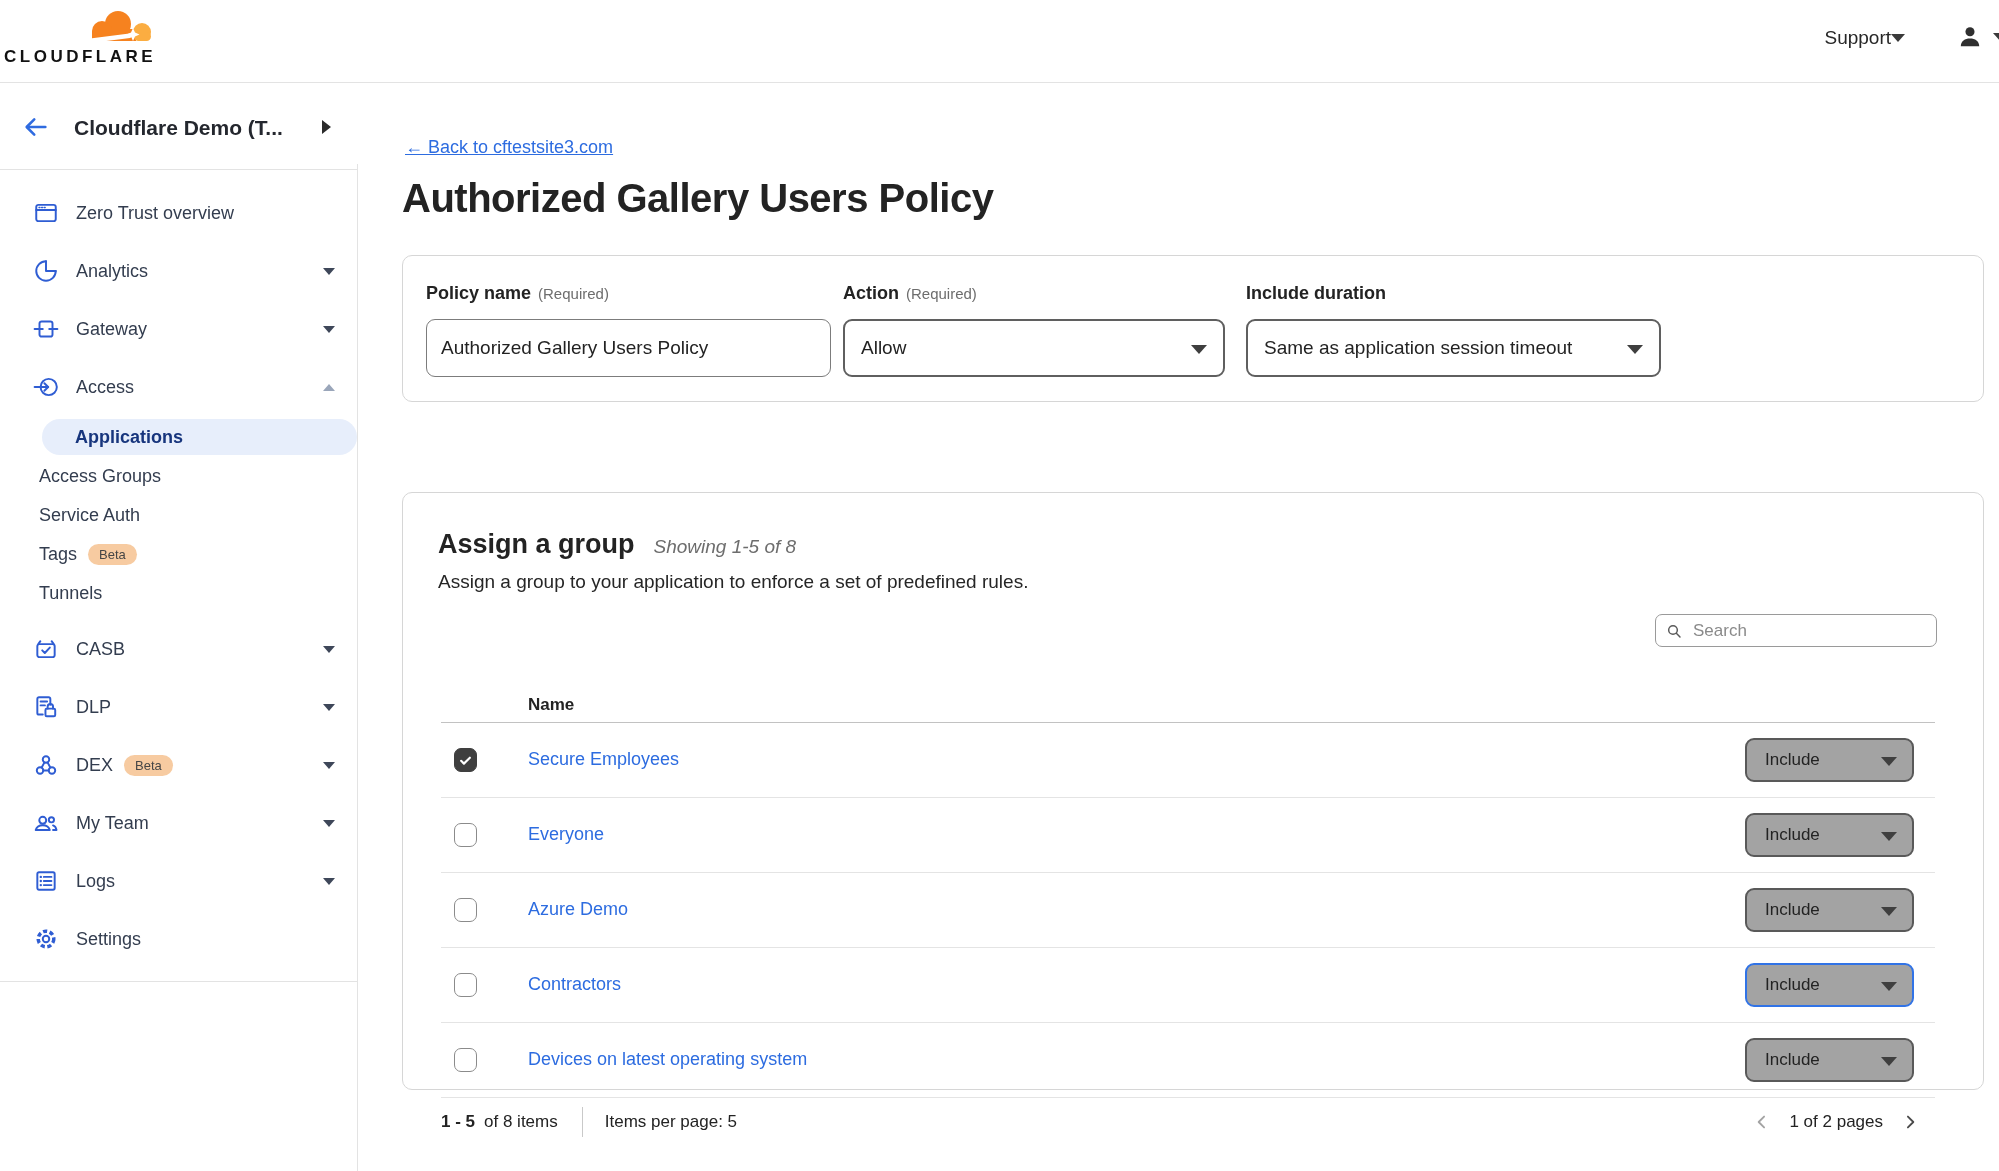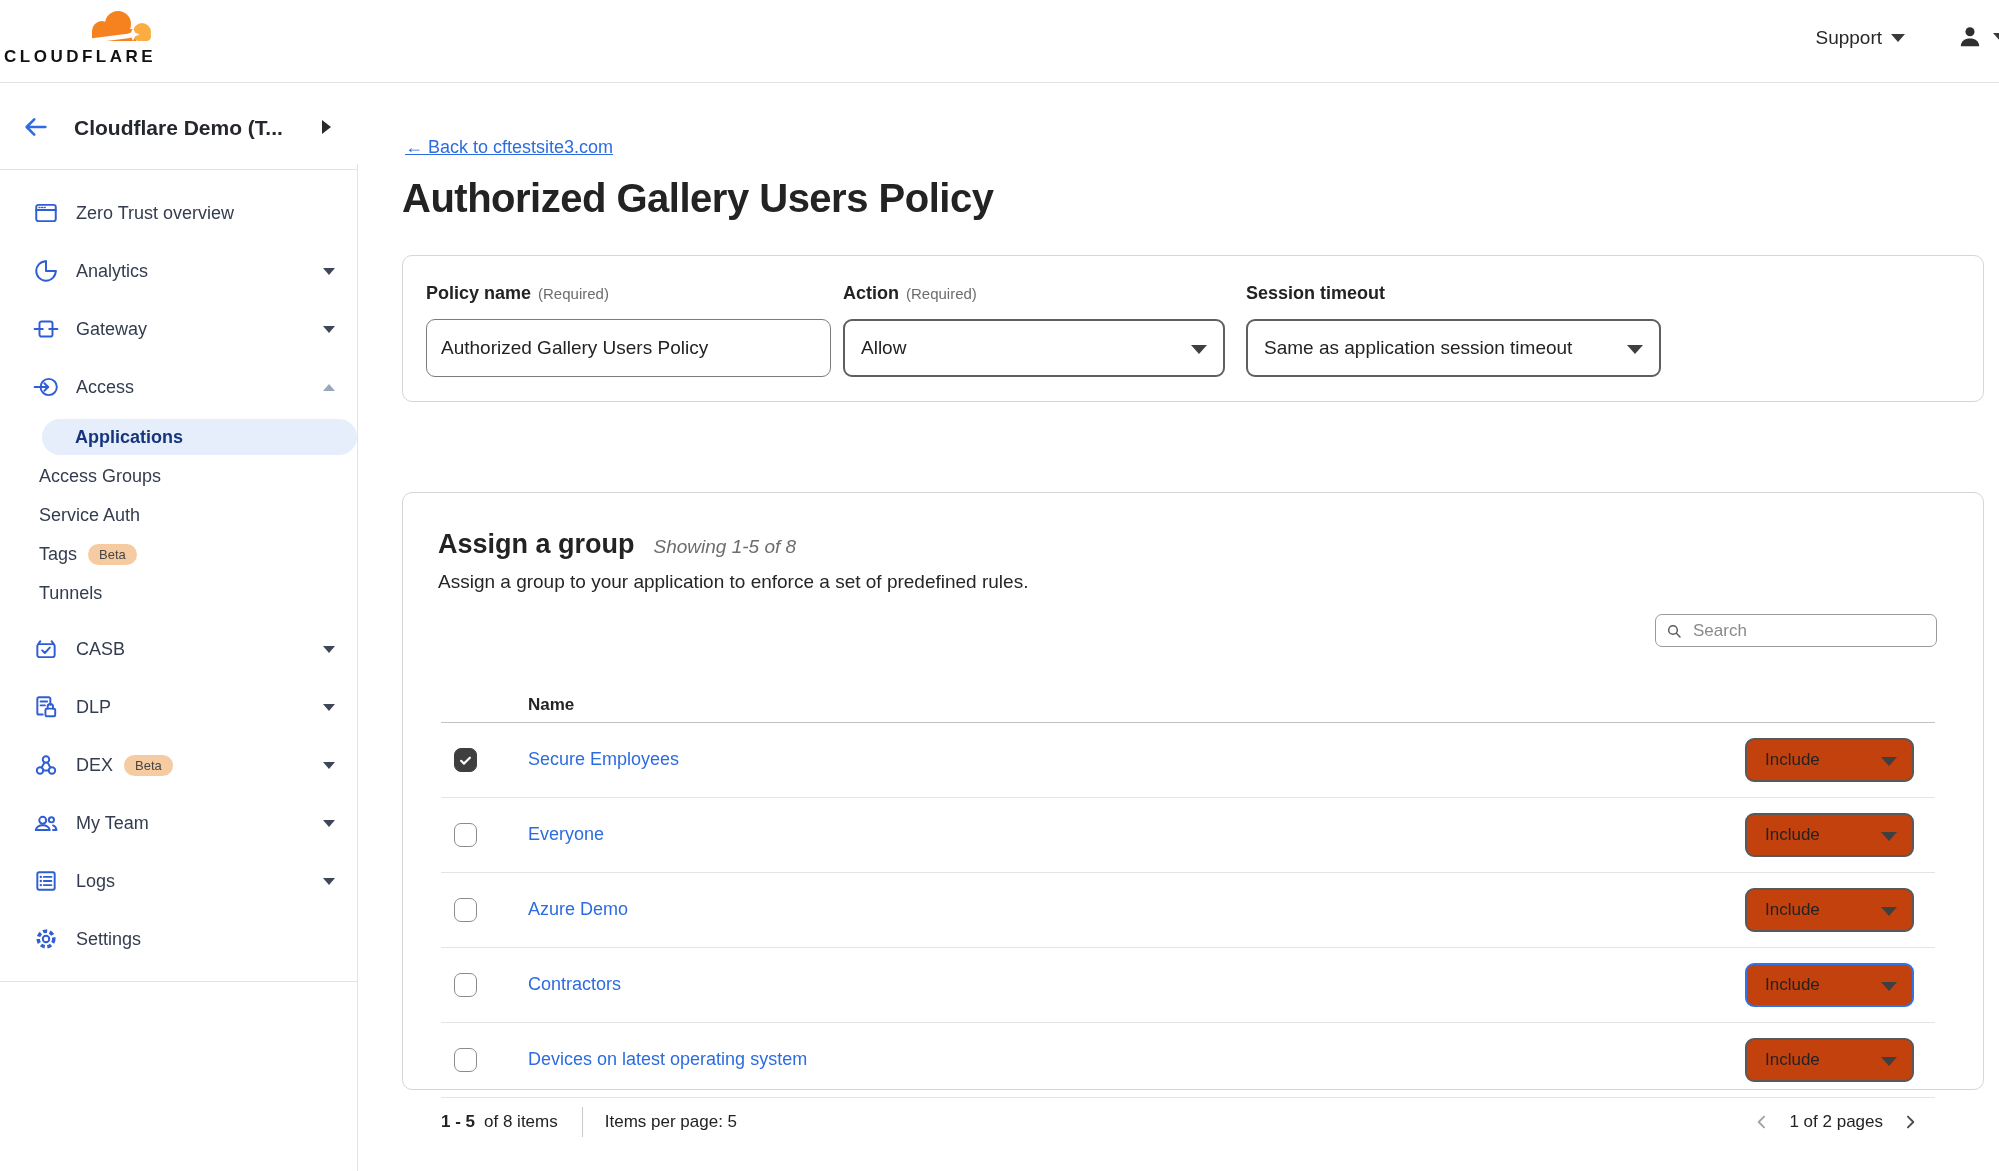--- a/index.html
+++ b/index.html
@@ -9,21 +9,21 @@
     font-family:"Liberation Sans","DejaVu Sans",sans-serif;
     -webkit-font-smoothing:antialiased;
   }
   .abs{position:absolute;}
 
   
   .topbar{left:0;top:0;width:1999px;height:82px;background:#fff;border-bottom:1px solid #e3e3e3;}
   .logo{left:4px;top:5px;width:170px;height:62px;}
   .logo-cloud{position:absolute;left:76px;top:2px;}
   .logo-word{position:absolute;left:0;top:42px;font-size:17px;font-weight:800;letter-spacing:3.5px;color:#121212;}
-  .support{right:94px;top:27px;display:flex;align-items:center;gap:9px;cursor:pointer;}
+  .support{right:94px;top:27px;display:flex;align-items:center;cursor:pointer;}
   .support-label{font-size:19px;color:#272727;}
   .caret-down{width:0;height:0;border-left:7px solid transparent;border-right:7px solid transparent;border-top:8px solid #3a3a3a;}
   .userbox{right:-8px;top:24px;display:flex;align-items:center;gap:10px;}
 
   
   .sidebar{left:0;top:87px;width:357px;height:1089px;background:#fff;}
   .sidebar-border{left:357px;top:164px;width:1px;height:1007px;background:#e3e3e3;}
   .sb-header{position:relative;height:82px;border-bottom:1px solid #e3e3e3;display:flex;align-items:center;}
   .sb-back{position:absolute;left:22px;top:26px;width:28px;height:28px;cursor:pointer;}
   .sb-team{position:absolute;left:74px;top:0;height:82px;display:flex;align-items:center;font-size:21px;font-weight:bold;color:#24272e;white-space:nowrap;}
@@ -65,21 +65,21 @@
   .searchbox input{border:none;outline:none;flex:1;font-size:17px;color:#232323;font-family:"Liberation Sans","DejaVu Sans",sans-serif;background:transparent;}
   .searchbox input::placeholder{color:#8a8a8a;}
 
   .table{position:absolute;left:38px;top:200px;width:1494px;}
   .thead{height:29px;border-bottom:1px solid #c2c2c2;position:relative;}
   .th-name{position:absolute;left:87px;top:2px;font-size:17px;font-weight:bold;color:#232323;}
   .trow{position:relative;height:74px;border-bottom:1px solid #e4e4e4;}
   .cbx{position:absolute;left:13px;top:25px;width:23px;height:24px;border:1.5px solid #8b8b8b;border-radius:7px;box-sizing:border-box;background:#fff;cursor:pointer;display:flex;align-items:center;justify-content:center;}
   .cbx.checked{background:#3f3f3f;border-color:#3f3f3f;}
   .row-link{position:absolute;left:87px;top:26px;font-size:18px;color:#2d6ce0;text-decoration:none;cursor:pointer;white-space:nowrap;}
-  .inc{position:absolute;right:21px;top:15px;width:169px;height:44px;border:2px solid #595959;border-radius:9px;box-sizing:border-box;display:flex;align-items:center;padding-left:18px;font-size:17px;color:#232323;cursor:pointer;background:#c2410c;}
+  .inc{position:absolute;right:21px;top:15px;width:169px;height:44px;border:2px solid #595959;border-radius:9px;box-sizing:border-box;display:flex;align-items:center;padding-left:18px;font-size:17px;color:#232323;cursor:pointer;background:#a3a3a3;}
   .inc.focused{border-color:#3173e6;}
   .inc .inc-caret{position:absolute;right:15px;top:17px;width:0;height:0;border-left:8px solid transparent;border-right:8px solid transparent;border-top:9px solid #3f3f3f;}
 
   .tfoot{position:absolute;left:38px;top:599px;width:1494px;height:60px;display:flex;align-items:center;}
   .tf-range{font-size:17px;font-weight:bold;color:#232323;}
   .tf-of{font-size:17px;color:#232323;margin-left:9px;}
   .tf-bar{width:1px;height:30px;background:#c9c9c9;margin:0 22px 0 24px;}
   .tf-pp{font-size:17px;color:#232323;}
   .tf-right{margin-left:auto;display:flex;align-items:center;gap:16px;padding-right:14px;}
   .tf-page{font-size:17px;color:#232323;}
@@ -287,21 +287,21 @@
 
   <div class="fgroup" style="left:440px;">
     <span class="flabel">Action</span><span class="freq">(Required)</span>
   </div>
   <div class="control select" style="left:440px;width:382px;">
     <span>Allow</span>
     <span class="sel-caret"></span>
   </div>
 
   <div class="fgroup" style="left:843px;">
-    <span class="flabel">Session timeout</span>
+    <span class="flabel">Include duration</span>
   </div>
   <div class="control select" style="left:843px;width:415px;">
     <span>Same as application session timeout</span>
     <span class="sel-caret"></span>
   </div>
 </div>
 
 <div class="abs card card2">
   <div class="ag-head">
     <span class="ag-title">Assign a group</span>

